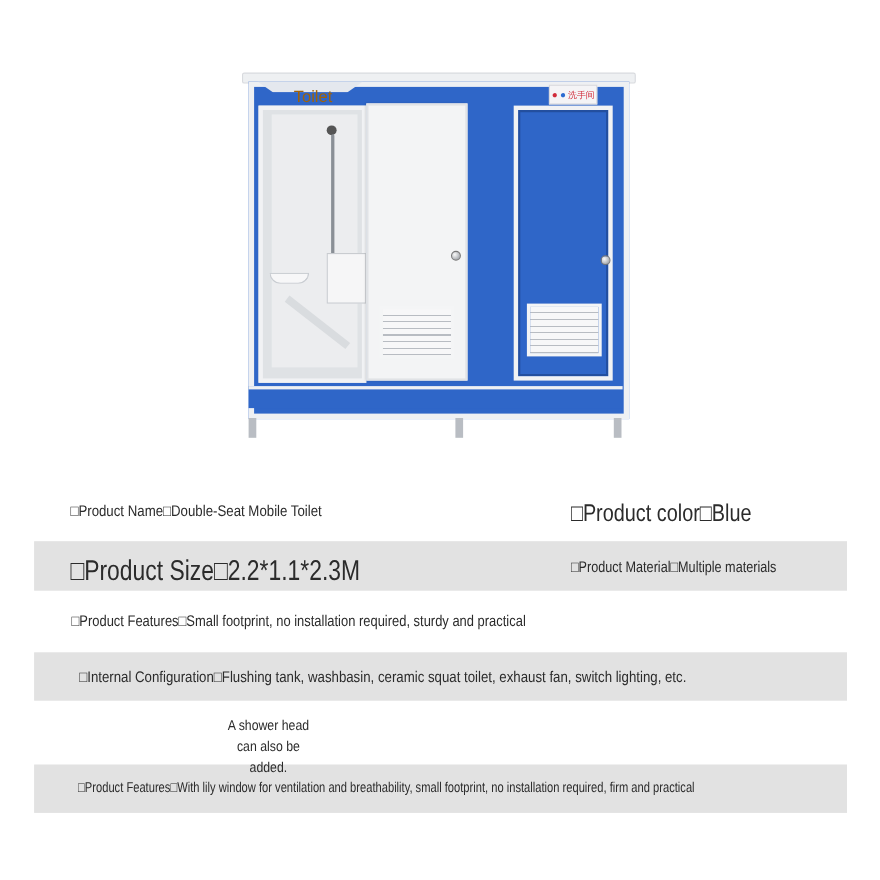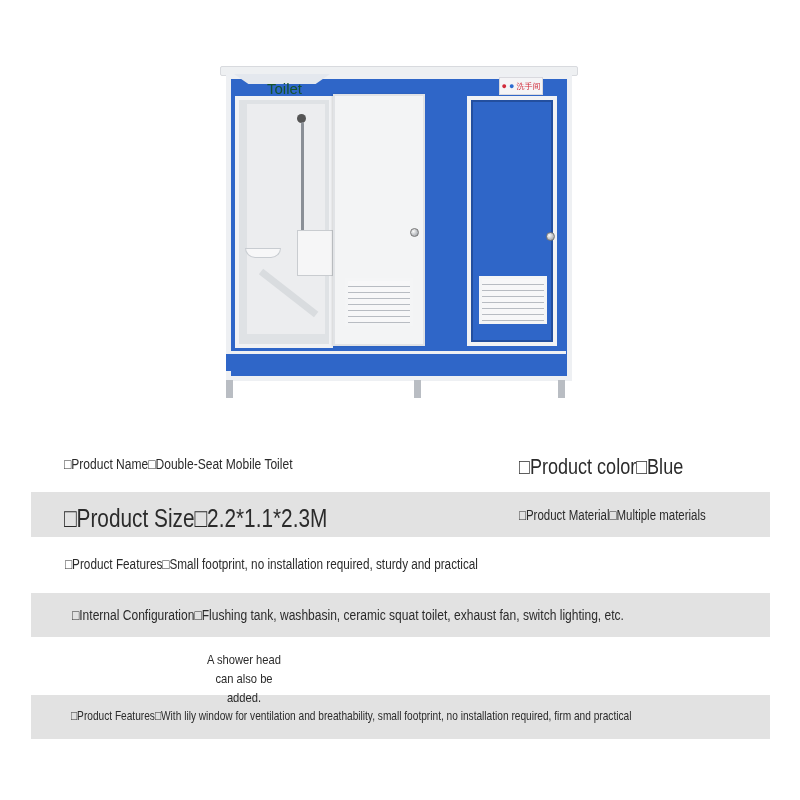--- a/index.html
+++ b/index.html
@@ -4,21 +4,21 @@
 <style>
   * { box-sizing: border-box; margin: 0; padding: 0; }
   html, body { width: 800px; height: 800px; background: #ffffff; overflow: hidden; }
   body { position: relative; font-family: "Liberation Sans", "DejaVu Sans", sans-serif; color: #2a2a2a; }
 
   
   .product { position: absolute; left: 220px; top: 66px; width: 358px; height: 338px; }
   .roof { position: absolute; left: 0; top: 0; width: 358px; height: 10px; background: #eef0f2; border: 1px solid #d8dade; border-radius: 2px; }
   .body { position: absolute; left: 6px; top: 8px; width: 346px; height: 307px; background: #2f66c8; border: 5px solid #eef0f3; }
   .top-band-lite { position: absolute; left: 14px; top: 8px; width: 96px; height: 10px; background: #e4e8ee; clip-path: polygon(0 0,100% 0,85% 100%,15% 100%); }
-  .toilet-label { position: absolute; left: 47px; top: 14px; font-size: 15px; font-family: "Liberation Sans", sans-serif; color: #14532d; }
+  .toilet-label { position: absolute; left: 47px; top: 14px; font-size: 15px; font-family: "Liberation Sans", sans-serif; color: #a16207; }
   .sign { position: absolute; left: 279px; top: 11px; width: 44px; height: 18px; background: #f4f4f6; border: 1px solid #d9d9de; display: flex; align-items: center; justify-content: center; gap: 2px; }
   .sign .fig { font-size: 9px; color: #d12b3a; line-height: 1; }
   .sign .fig.b { color: #2a6bd1; }
   .sign .cn { font-size: 8px; color: #d12b3a; }
 
   .cubicle-open { position: absolute; left: 15px; top: 30px; width: 98px; height: 252px; background: #dfe2e5; border: 4px solid #f1f2f4; }
   .cub-wall { position: absolute; left: 8px; top: 4px; width: 78px; height: 230px; background: #ecedef; }
   .shower-hose { position: absolute; left: 62px; top: 22px; width: 3px; height: 120px; background: #8a8f96; border-radius: 2px; }
   .shower-head { position: absolute; left: 58px; top: 14px; width: 9px; height: 9px; border-radius: 50%; background: #555; }
   .basin { position: absolute; left: 6px; top: 148px; width: 36px; height: 10px; background: #f7f7f8; border-radius: 0 0 14px 14px; border: 1px solid #c8ccd1; }

